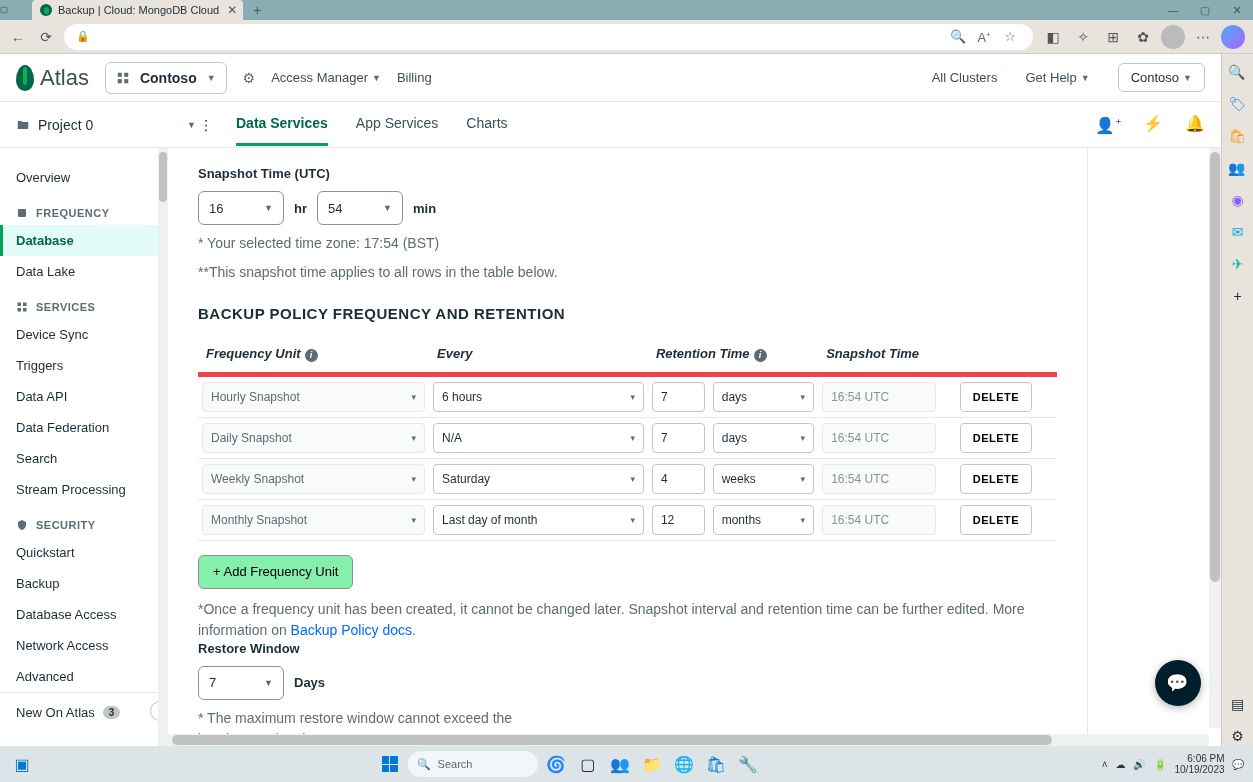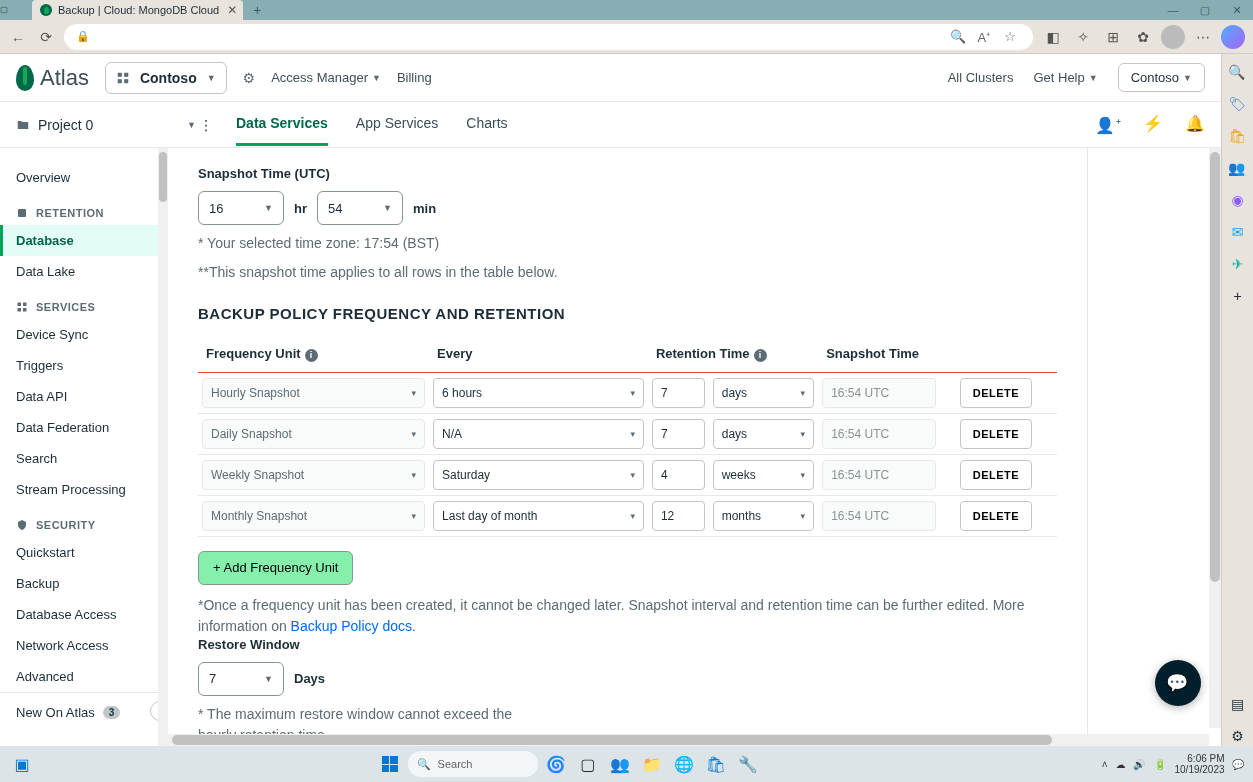--- a/index.html
+++ b/index.html
@@ -38,21 +38,21 @@
 .app-hdr { height:48px; border-bottom:1px solid #e8e8e8; display:flex; align-items:center; padding:0 16px; gap:16px; }
 .logo { display:flex; align-items:center; gap:6px; font-size:22px; color:#3d4f58; }
 .logo-leaf { width:18px; height:26px; background:#00684a; border-radius:50% 50% 50% 50% / 60% 60% 40% 40%; position:relative; }
 .logo-leaf::after { content:""; position:absolute; left:40%; top:10%; width:4px; height:70%; background:#13aa52; border-radius:2px; }
 .org-select { height:32px; border:1px solid #c1c7c6; border-radius:6px; display:flex; align-items:center; padding:0 10px; gap:10px; }
 .org-select svg { width:14px; height:14px; fill:#5c6c75; }
 .org-name { font-size:14px; font-weight:600; }
 .caret { font-size:9px; color:#5c6c75; }
 .gear { font-size:14px; color:#5c6c75; cursor:pointer; }
 .hdr-link { font-size:13px; color:#3d4f58; display:flex; align-items:center; gap:4px; cursor:pointer; }
-.hdr-right { margin-left:auto; display:flex; align-items:center; gap:20px; }
+.hdr-right { margin-left:auto; display:flex; align-items:center; gap:28px; }
 .hdr-btn { border:1px solid #c1c7c6; border-radius:6px; padding:6px 12px; font-size:13px; display:flex; align-items:center; gap:4px; cursor:pointer; }
 
 
 .proj-bar { height:46px; border-bottom:1px solid #e8e8e8; display:flex; align-items:center; padding:0 16px; }
 .proj-sel { display:flex; align-items:center; gap:8px; font-size:14px; font-weight:500; width:180px; }
 .proj-sel svg { width:14px; height:14px; fill:#5c6c75; }
 .dots { width:20px; text-align:center; font-size:14px; cursor:pointer; }
 .svc-tabs { display:flex; gap:28px; margin-left:20px; }
 .svc-tab { font-size:14px; padding:12px 0; cursor:pointer; color:#3d4f58; }
 .svc-tab.active { color:#00684a; font-weight:600; border-bottom:3px solid #00a35c; }
@@ -80,21 +80,21 @@
 
 .content-wrap { padding:18px 30px 40px 30px; max-width:920px; border-right:1px solid #e8e8e8; min-height:100%; }
 .sect-label { font-size:13px; font-weight:600; margin-bottom:10px; }
 .time-row { display:flex; align-items:center; gap:10px; }
 .select { height:34px; min-width:86px; border:1px solid #889397; border-radius:6px; display:flex; align-items:center; justify-content:space-between; padding:0 10px; font-size:13px; cursor:pointer; background:#fff; }
 .unit { font-size:13px; font-weight:600; }
 .note { font-size:14px; color:#5c6c75; margin-top:8px; line-height:1.5; }
 .sect-head { font-size:15px; font-weight:700; letter-spacing:.5px; margin:22px 0 14px; color:#1c2d38; }
 
 .policy-table { width:100%; border-collapse:collapse; }
-.policy-table th { font-size:13px; font-weight:600; text-align:left; padding:10px 8px; border-bottom:1px solid #ef4444; }
+.policy-table th { font-size:13px; font-weight:600; text-align:left; padding:10px 8px; border-bottom:5px solid #ef4444;font-style:italic; }
 .policy-table td { padding:5px 4px; border-bottom:1px solid #e8e8e8; }
 .info { display:inline-flex; width:13px; height:13px; border-radius:50%; background:#5c6c75; color:#fff; font-size:9px; align-items:center; justify-content:center; margin-left:4px; font-weight:700; }
 .cell-select { height:30px; width:100%; border:1px solid #e8e8e8; border-radius:4px; display:flex; align-items:center; justify-content:space-between; padding:0 8px; font-size:12px; cursor:pointer; background:#f9fbfa; color:#5c6c75; }
 .cell-select.en { background:#fff; border-color:#c1c7c6; color:#1c2d38; }
 .cell-text { height:30px; border:1px solid #c1c7c6; border-radius:4px; padding:0 8px; font-size:12px; display:flex; align-items:center; background:#fff; }
 .cell-ro { height:30px; padding:0 8px; font-size:12px; color:#889397; display:flex; align-items:center; background:#f9fbfa; border:1px solid #e8e8e8; border-radius:4px; }
 .del-btn { height:30px; padding:0 12px; border:1px solid #c1c7c6; border-radius:4px; font-size:11px; font-weight:700; letter-spacing:.5px; cursor:pointer; background:#fff;margin-left:16px; }
 .add-btn { margin-top:14px; height:34px; padding:0 14px; border:1px solid #889397; border-radius:6px; font-size:13px; font-weight:500; cursor:pointer; background:#86efac; }
 .link { color:#016bf8; cursor:pointer; }
 
@@ -227,21 +227,21 @@
     </div>
   </div>
 
   <div class="body">
     <div class="sidebar">
       <div class="sb-item">Overview</div>
       <div class="sb-heading">
           <svg viewBox="0 0 24 24">
             <rect x="4" y="4" width="16" height="16" rx="2"></rect>
           </svg>
-          <span>RETENTION</span>
+          <span>FREQUENCY</span>
         </div>
       <div class="sb-item active">Database</div>
       <div class="sb-item">Data Lake</div>
       <div class="sb-heading">
           <svg viewBox="0 0 24 24">
             <rect x="3" y="3" width="7" height="7"></rect>
             <rect x="14" y="3" width="7" height="7"></rect>
             <rect x="3" y="14" width="7" height="7"></rect>
             <rect x="14" y="14" width="7" height="7"></rect>
           </svg>

